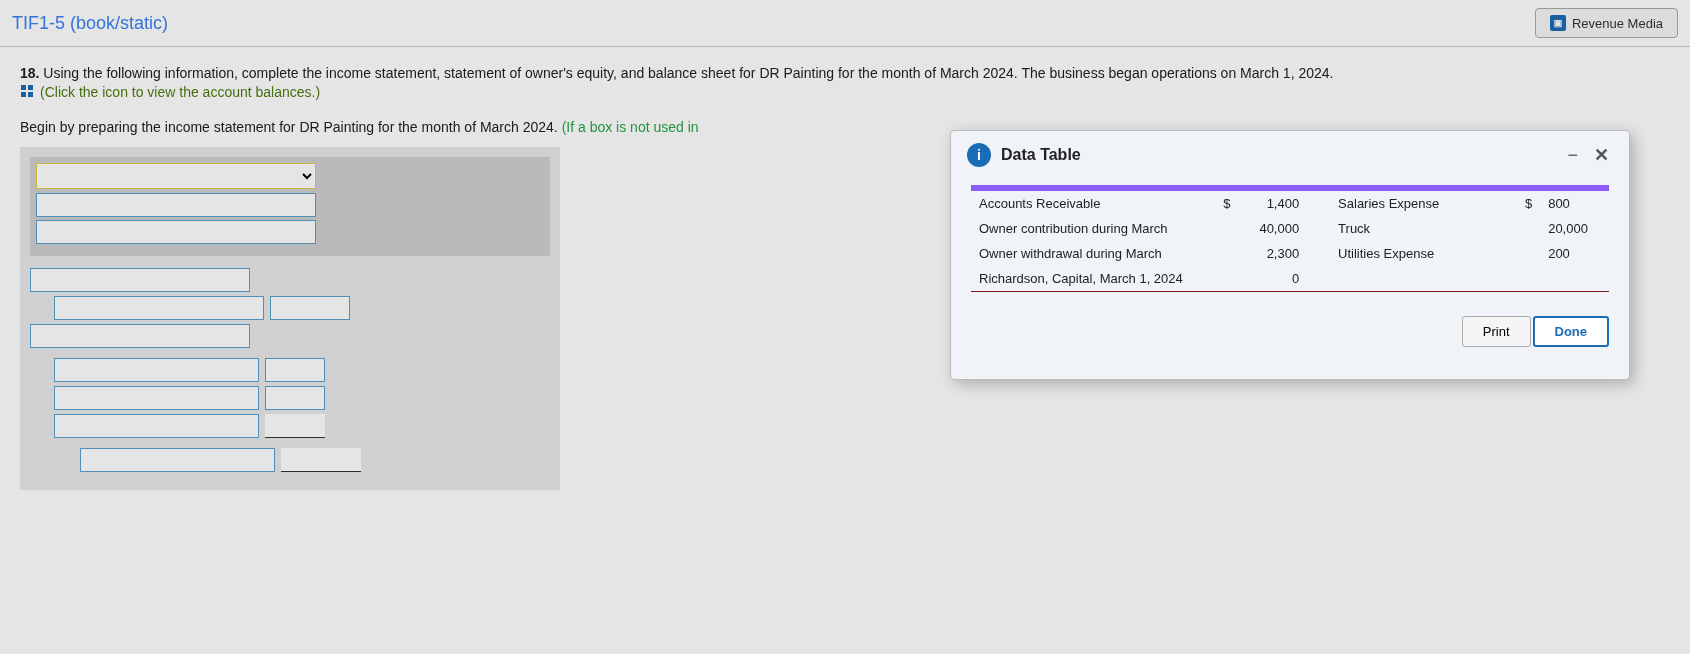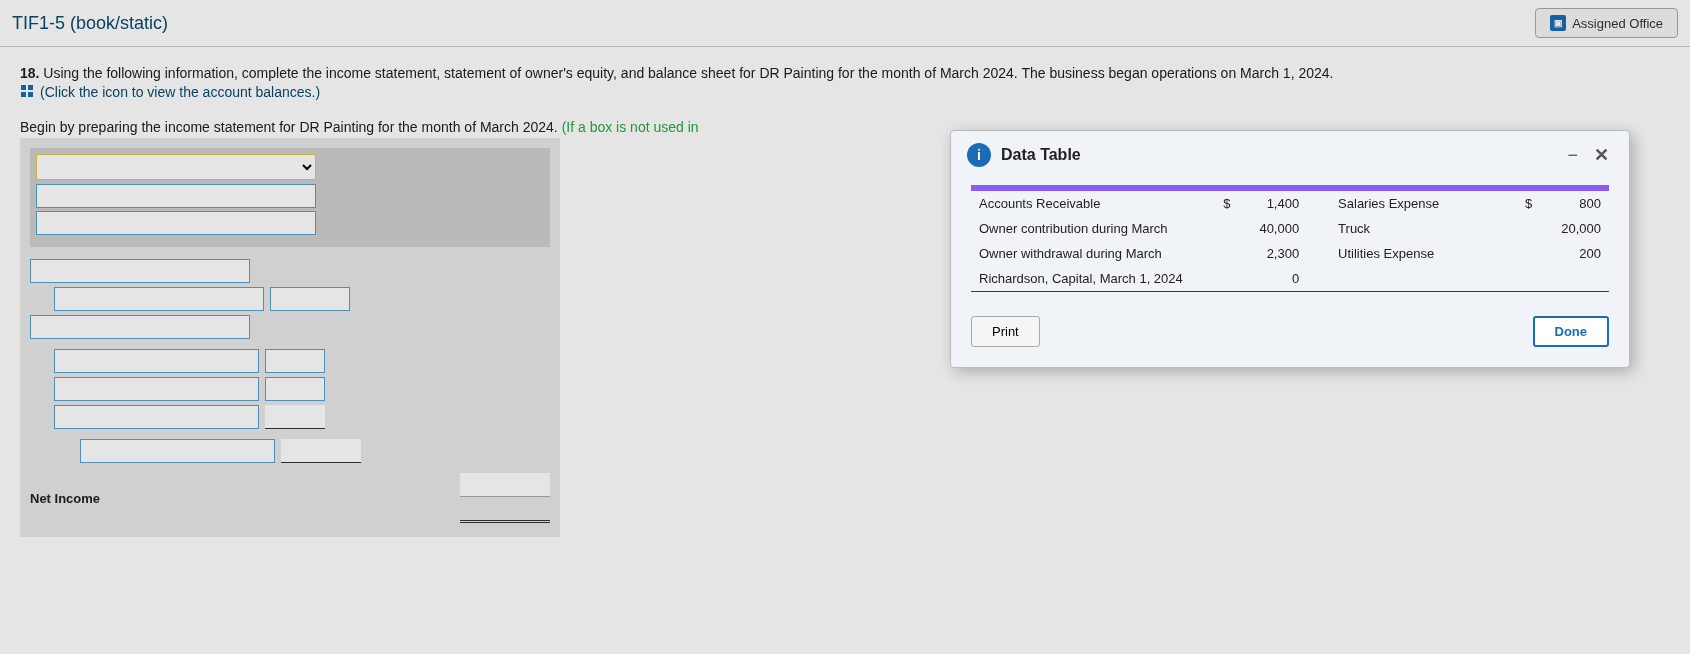--- a/index.html
+++ b/index.html
@@ -15,21 +15,21 @@
       display: flex;
       align-items: center;
       justify-content: space-between;
       border-bottom: 1px solid #ccc;
       padding: 8px 12px;
       background: #fff;
     }
     .header-title {
       font-size: 18px;
       font-weight: normal;
-      color: #0c4a6e;
+      color: #3b82f6;
     }
     .assigned-media-btn {
       display: flex;
       align-items: center;
       gap: 6px;
       border: 1px solid #aaa;
       border-radius: 4px;
       padding: 6px 14px;
       background: #f5f5f5;
       cursor: pointer;
@@ -58,33 +58,33 @@
       font-size: 14px;
       line-height: 1.5;
     }
     .question-number {
       font-weight: bold;
     }
     .icon-link {
       display: inline-flex;
       align-items: center;
       gap: 4px;
-      color: #0c4a6e;
+      color: #4d7c0f;
       cursor: pointer;
       text-decoration: none;
     }
     .grid-icon {
       width: 16px;
       height: 16px;
       display: inline-block;
     }
 
     .instruction-text {
       font-size: 14px;
-      margin-bottom: 3px;
+      margin-bottom: 12px;
       color: #222;
     }
     .instruction-highlight {
       color: #28a745;
     }
 
     
     .form-container {
       width: 540px;
       background: #e8e8e8;
@@ -271,27 +271,27 @@
     }
     .data-table tr:last-child td {
       border-bottom: 1px solid #7f1d1d;
     }
     .data-table .col-label { width: 210px; }
     .data-table .col-dollar { width: 14px; text-align: right; }
     .data-table .col-amount { width: 60px; text-align: right; }
     .data-table .col-gap { width: 20px; }
     .data-table .col-label2 { width: 160px; }
     .data-table .col-dollar2 { width: 14px; text-align: right; }
-    .data-table .col-amount2 { width: 60px; text-align: right; }
+    .data-table .col-amount2 { width: 60px; }
 
     .modal-footer {
       display: flex;
-      justify-content: space-between;
-      gap: 26px;
-      padding: 8px 20px 20px;
+      justify-content: flex-end;
+      gap: 2px;
+      padding: 8px 20px 32px;
     }
     .btn-print {
       padding: 6px 20px;
       border: 1px solid #aaa;
       background: #f5f5f5;
       font-size: 13px;
       cursor: pointer;
       border-radius: 3px;
     }
     .btn-done {
@@ -306,21 +306,21 @@
     }
     .spacer { height: 6px; }
   </style>
 </head>
 <body>
 
 <div class="header-bar">
   <span class="header-title">TIF1-5 (book/static)</span>
   <button class="assigned-media-btn">
     <span class="media-icon">▣</span>
-    <span>Assigned Office</span>
+    <span>Revenue Media</span>
   </button>
 </div>
 
 <div class="main-content">
 
   <div class="question-text">
     <span class="question-number">18.</span>
     <span>Using the following information, complete the income statement, statement of owner's equity, and balance sheet for DR Painting for the month of March 2024. The business began operations on March 1, 2024.</span>
   </div>
 
@@ -388,27 +388,20 @@
         <input type="text" class="form-input amount-input-sm single-underline" style="">
       </div>
 
       <div class="spacer"></div>
 
       <div class="form-row" style="padding-left: 50px;">
         <input type="text" class="form-input label-input" style="width: 195px;">
         <input type="text" class="form-input amount-input single-underline" style="width: 80px;">
       </div>
 
-      <div class="net-income-row">
-        <span class="net-income-label">Net Income</span>
-        <div style="display:flex; flex-direction:column; align-items:flex-end;">
-          <input type="text" class="form-input" style="width: 90px; margin-bottom: 2px; border-left: none; border-right: none; border-top: none; border-bottom: 1px solid rgb(170, 170, 170);">
-          <input type="text" class="double-underline-input" style="">
-        </div>
-      </div>
 
     </div>
   </div>
 
 </div>
 
 <div class="modal-overlay">
   <div class="modal">
 
     <div class="modal-header">

